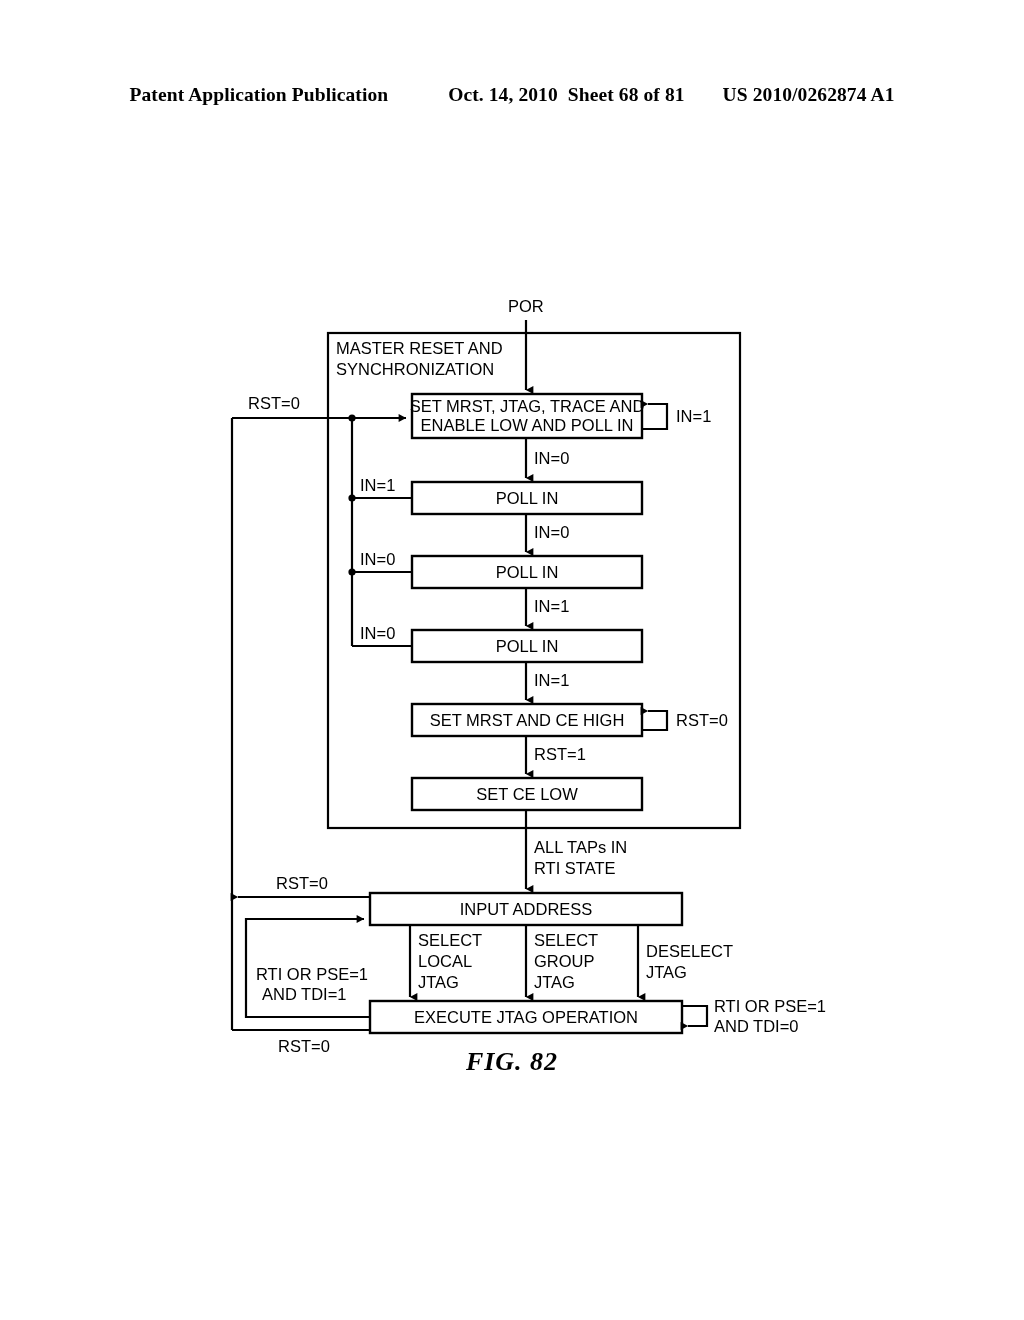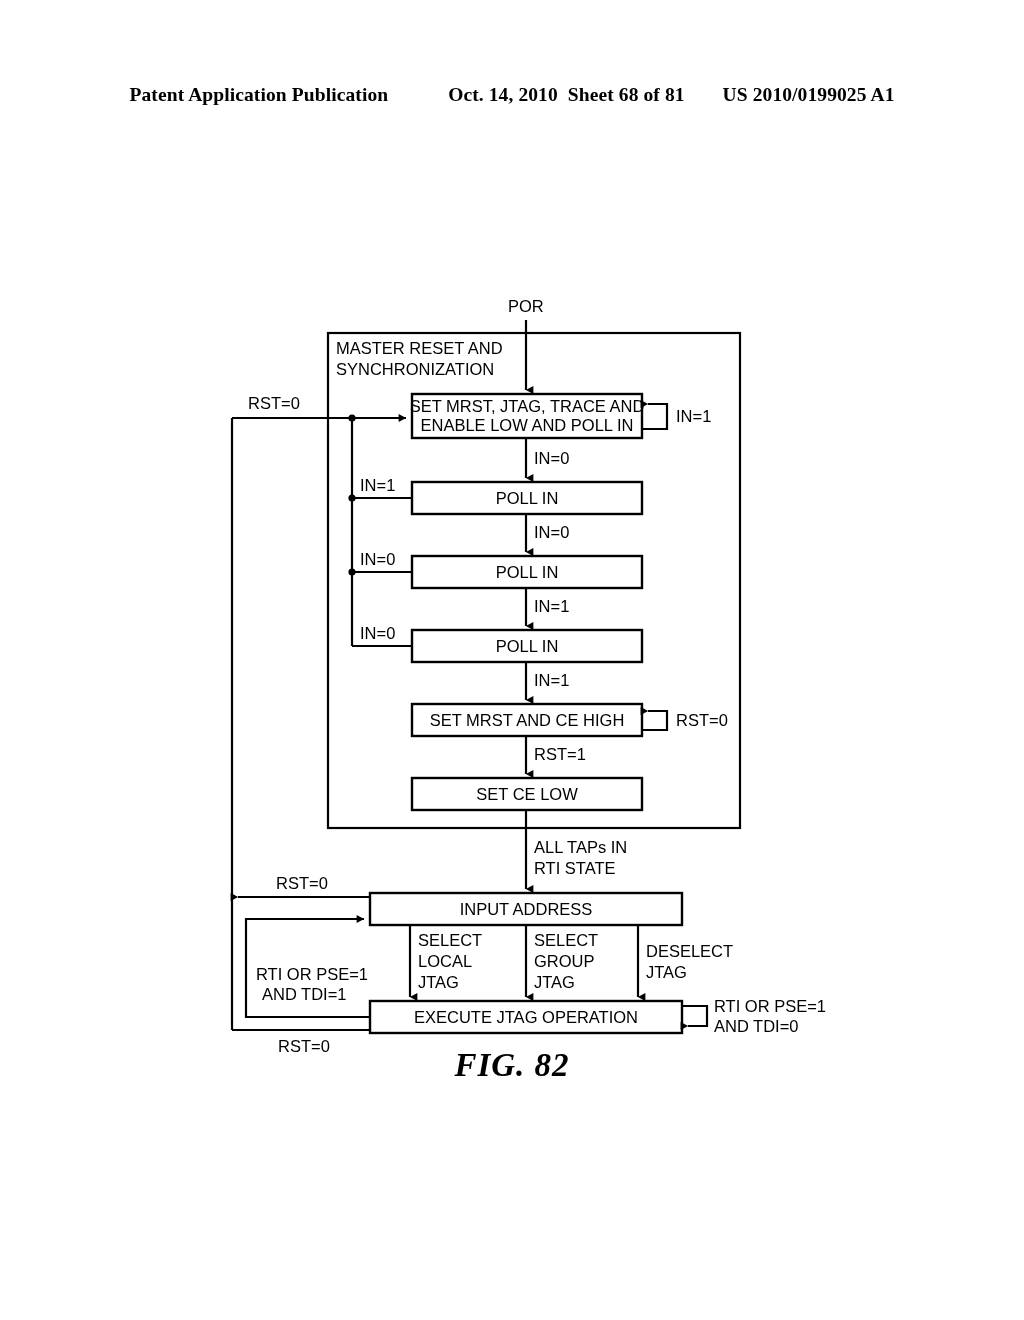--- a/index.html
+++ b/index.html
@@ -38,21 +38,21 @@
   .pub-header .seg-sheet { margin-right: 38px; text-align: center; }
   .fig-caption {
     position: absolute;
     left: 0;
     top: 1047px;
     width: 1024px;
     text-align: center;
     font-family: "Liberation Serif", serif;
     font-style: italic;
     font-weight: bold;
-    font-size: 33px;
+    font-size: 26px;
     letter-spacing: 1px;
   }
   svg.diagram {
     position: absolute;
     left: 0;
     top: 0;
     width: 1024px;
     height: 1320px;
   }
   svg text {
@@ -77,21 +77,21 @@
     fill: none;
   }
   .dot { fill: #000000; }
 </style>
 </head>
 <body>
 
 <div class="page">
 
   <div class="pub-header">
-    <span class="seg seg-title">Patent Application Publication</span><span class="seg seg-date">Oct. 14, 2010</span><span class="seg seg-sheet">Sheet 68 of 81</span><span class="seg seg-patent">US 2010/0199025 A1</span>
+    <span class="seg seg-title">Patent Application Publication</span><span class="seg seg-date">Oct. 14, 2010</span><span class="seg seg-sheet">Sheet 68 of 81</span><span class="seg seg-patent">US 2010/0262874 A1</span>
   </div>
 
   <svg class="diagram" viewBox="0 0 1024 1320">
     <defs>
       <marker id="arrowDown" markerWidth="10" markerHeight="10" refX="5" refY="8.4" orient="auto" markerUnits="userSpaceOnUse">
         <path d="M1,1 L5,8.6 L9,1 Z" fill="#000"></path>
       </marker>
       <marker id="arrowRight" markerWidth="10" markerHeight="10" refX="8.4" refY="5" orient="auto" markerUnits="userSpaceOnUse">
         <path d="M1,1 L8.6,5 L1,9 Z" fill="#000"></path>
       </marker>

